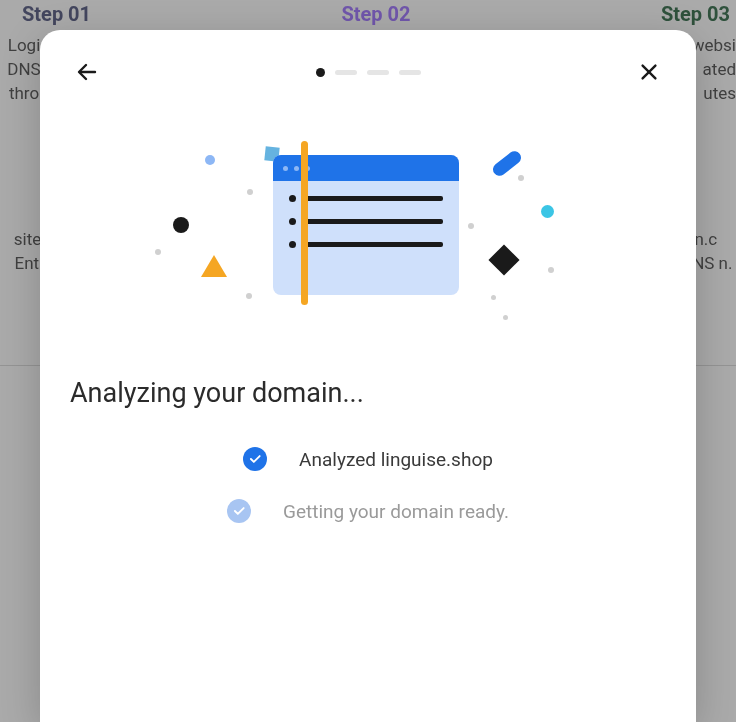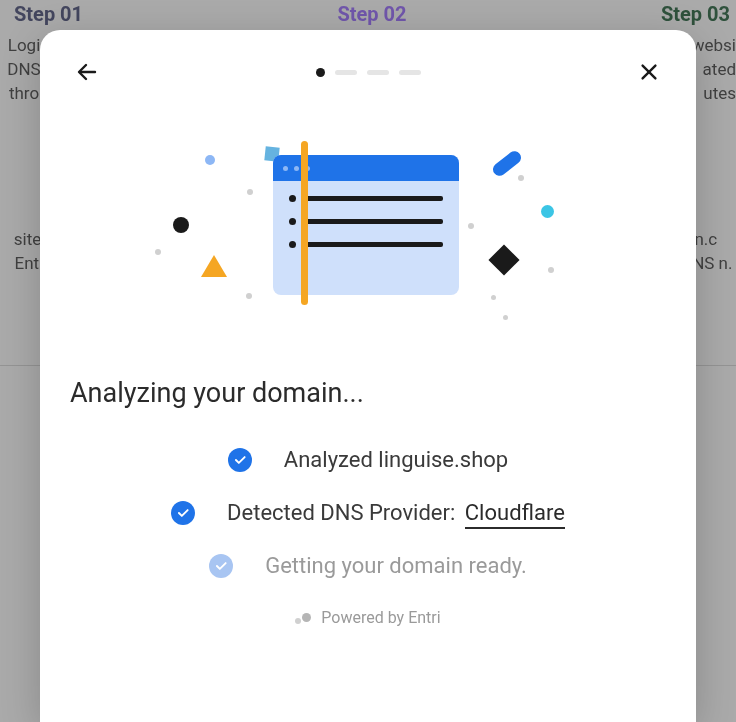--- a/index.html
+++ b/index.html
@@ -12,21 +12,21 @@
       position: relative;
     }
     .backdrop {
       position: absolute;
       inset: 0;
       background: rgba(80,80,80,0.45);
       z-index: 1;
     }
     .bg-steps {
       position: absolute;
-      top: 0; left: 8px; right: 0;
+      top: 0; left: 16px; right: 0;
       display: flex;
       justify-content: space-between;
       padding: 0 6px;
       z-index: 0;
     }
     .bg-step {
       font-weight: 700;
       font-size: 20px;
       padding-top: 2px;
     }
@@ -176,21 +176,21 @@
       margin-top: 38px;
       display: flex;
       flex-direction: column;
       align-items: center;
       gap: 28px;
     }
     .check-row {
       display: flex;
       align-items: center;
       gap: 32px;
-      font-size: 22px;
+      font-size: 19px;
       color: #3a3a3a;
     }
     .check-circle {
       width: 24px; height: 24px; border-radius: 50%;
       display: flex; align-items: center; justify-content: center;
       flex-shrink: 0;
     }
     .check-circle.done { background: #1f73e8; }
     .check-circle.pending { background: #a8c5f2; }
     .check-circle svg { stroke: #fff; }
@@ -310,41 +310,23 @@
 
   <div class="checks">
     <div class="check-row">
       <div class="check-circle done">
         <svg width="14" height="14" viewBox="0 0 24 24" fill="none" stroke-width="3.2" stroke-linecap="round" stroke-linejoin="round">
             <polyline points="5 12 10 17 20 7"></polyline>
           </svg>
       </div>
       <span>Analyzed linguise.shop</span>
     </div>
-    <div class="check-row">
-      <div class="check-circle done">
-        <svg width="14" height="14" viewBox="0 0 24 24" fill="none" stroke-width="3.2" stroke-linecap="round" stroke-linejoin="round">
-            <polyline points="5 12 10 17 20 7"></polyline>
-          </svg>
-      </div>
-      <span>
-        <span>Detected DNS Provider:</span>
-        <a href="#" class="provider-link">Cloudflare</a>
-      </span>
-    </div>
     <div class="check-row pending-row">
       <div class="check-circle pending">
         <svg width="14" height="14" viewBox="0 0 24 24" fill="none" stroke-width="3.2" stroke-linecap="round" stroke-linejoin="round">
             <polyline points="5 12 10 17 20 7"></polyline>
           </svg>
       </div>
       <span>Getting your domain ready.</span>
     </div>
   </div>
 
-  <div class="footer">
-    <div class="footer-dots">
-      <div class="fd1"></div>
-        <div class="fd2"></div>
-    </div>
-    <span>Powered by Entri</span>
-  </div>
 </div>
 
 </body></html>

